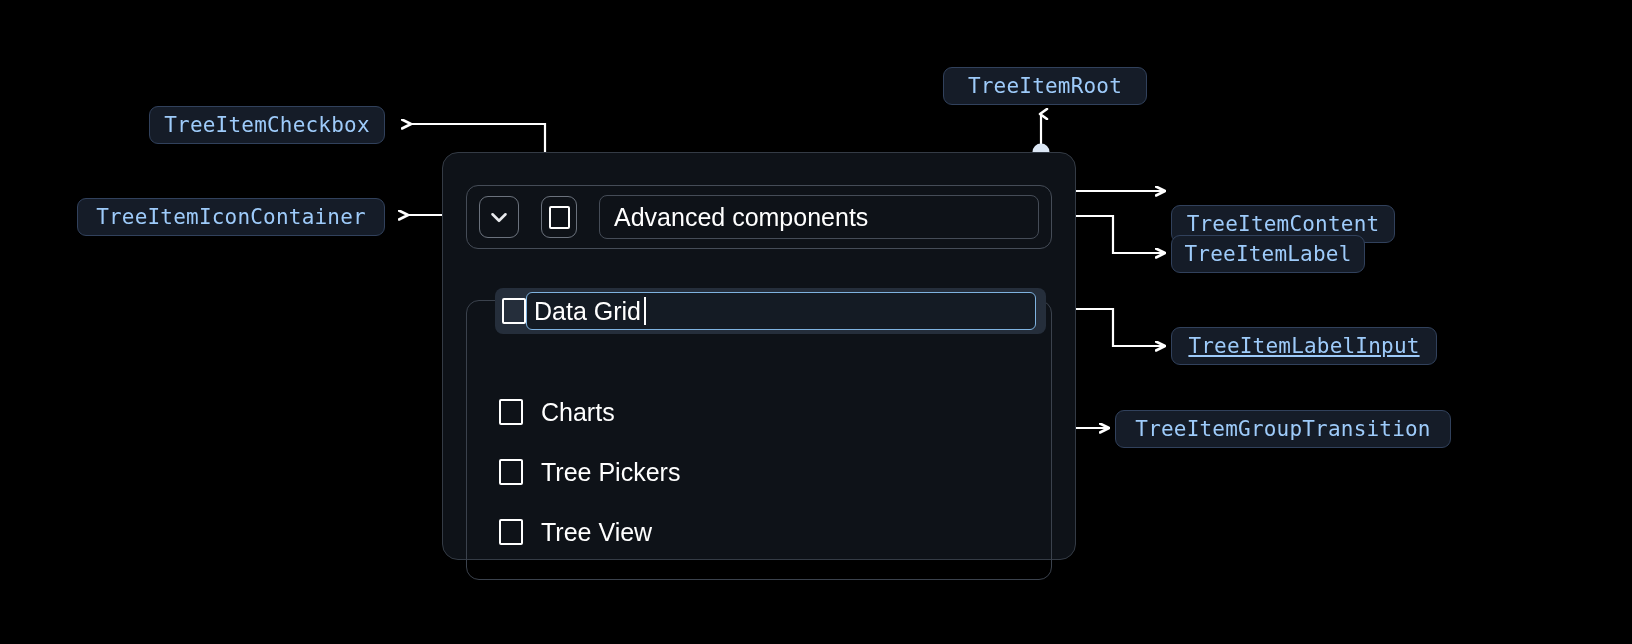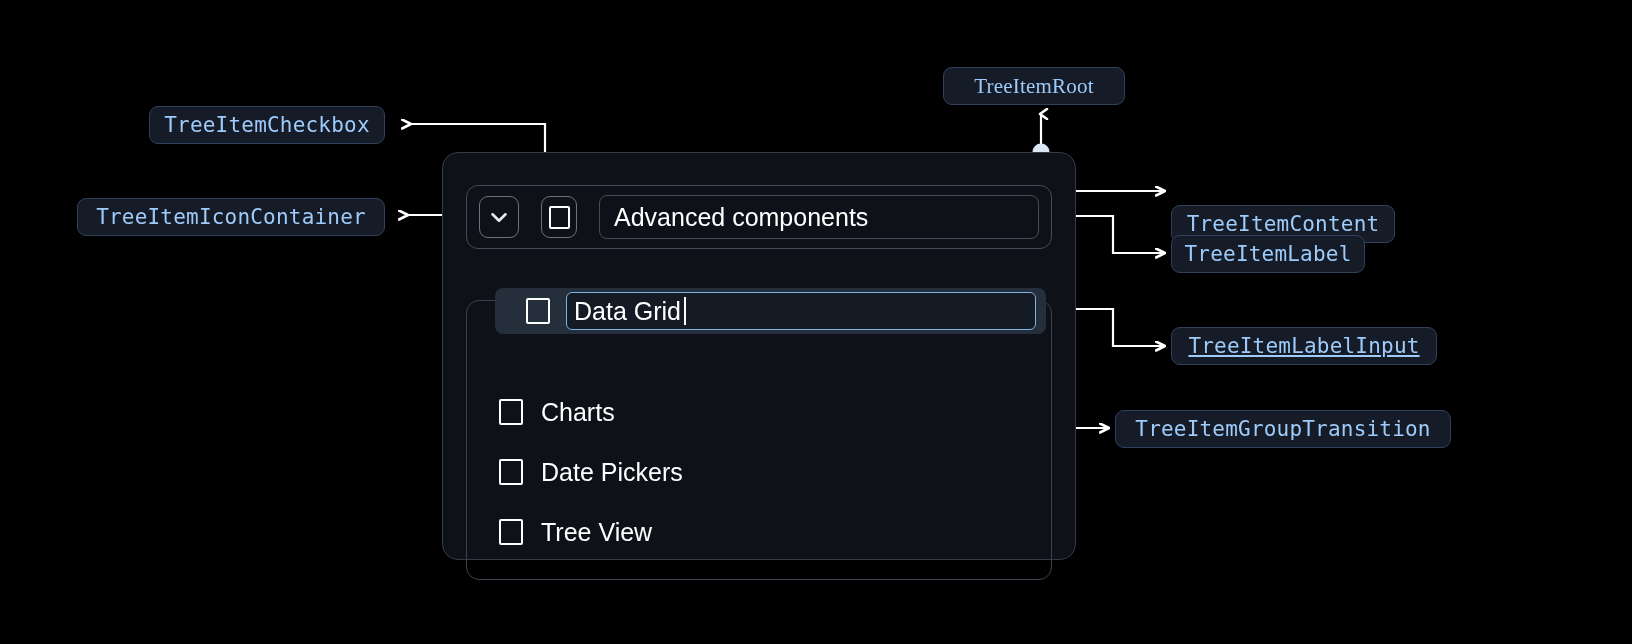--- a/index.html
+++ b/index.html
@@ -157,22 +157,21 @@
   #row-edit {
     position: absolute;
     left: 495px;
     top: 288px;
     width: 551px;
     height: 46px;
     background: #252e3b;
     border-radius: 8px;
     display: flex;
     align-items: center;
-    gap: 16px;
-    padding-left: 31px;
+    padding-left: 7px;
   }
   #row-edit .cb-plain {
     width: 24px;
     height: 26px;
     border: 2.6px solid #ffffff;
     border-radius: 2px;
     flex: none;
   }
   #label-input {
     flex: 1;
@@ -240,21 +239,21 @@
       <circle cx="1052" cy="428" r="8.5"></circle>
     </g>
   </svg>
 
   <div class="badge" style="left:149px; top:106px; width:236px;">
     <span>TreeItemCheckbox</span>
   </div>
   <div class="badge" style="left:77px; top:198px; width:308px;">
     <span>TreeItemIconContainer</span>
   </div>
-  <div class="badge" style="left:943px; top:67px; width:182px;font-family:Liberation Serif, serif;">
+  <div class="badge" style="left:943px; top:67px; width:204px;">
     <span>TreeItemRoot</span>
   </div>
   <div class="badge" style="left:1171px; top:173px; width:224px;margin-top:32px;">
     <span>TreeItemContent</span>
   </div>
   <div class="badge" style="left:1171px; top:235px; width:194px;justify-content:center;">
     <span>TreeItemLabel</span>
   </div>
   <div class="badge" style="left:1171px; top:327px; width:266px;text-decoration:underline;">
     <span>TreeItemLabelInput</span>
@@ -279,21 +278,21 @@
     </div>
   </div>
 
   <div id="group-transition">
     <div class="child-row" style="top:88px;">
       <span class="cb-plain"></span>
       <span class="child-label">Charts</span>
     </div>
     <div class="child-row" style="top:148px;">
       <span class="cb-plain"></span>
-      <span class="child-label">Date Pickers</span>
+      <span class="child-label">Tree Pickers</span>
     </div>
     <div class="child-row" style="top:208px;">
       <span class="cb-plain"></span>
       <span class="child-label">Tree View</span>
     </div>
   </div>
 
   <div id="row-edit">
     <span class="cb-plain"></span>
     <div id="label-input">

